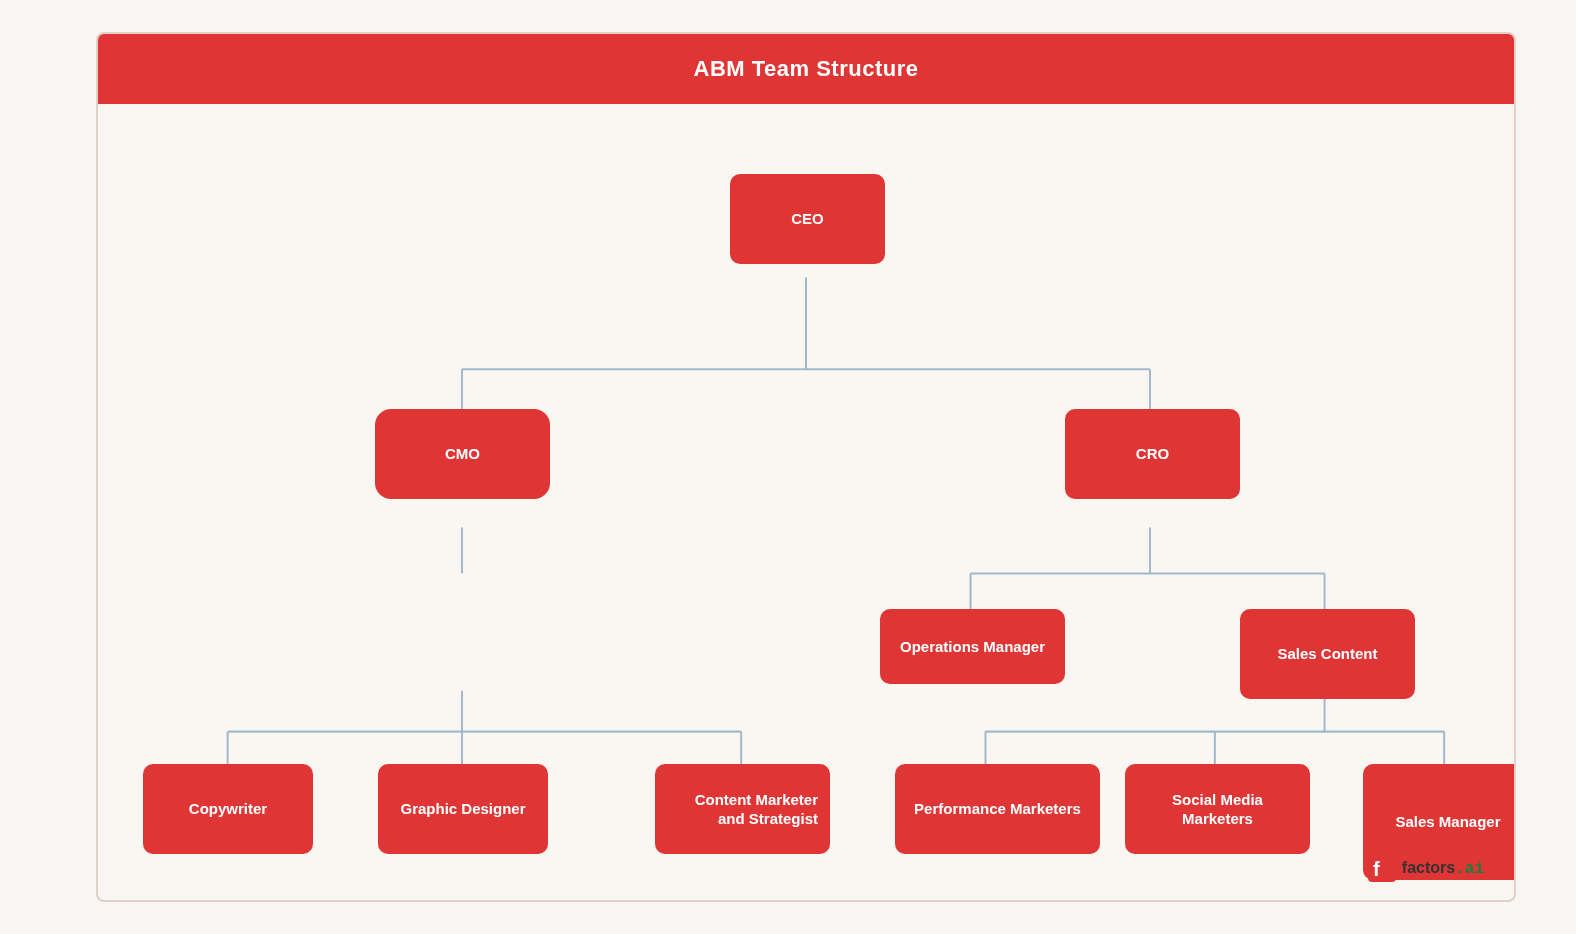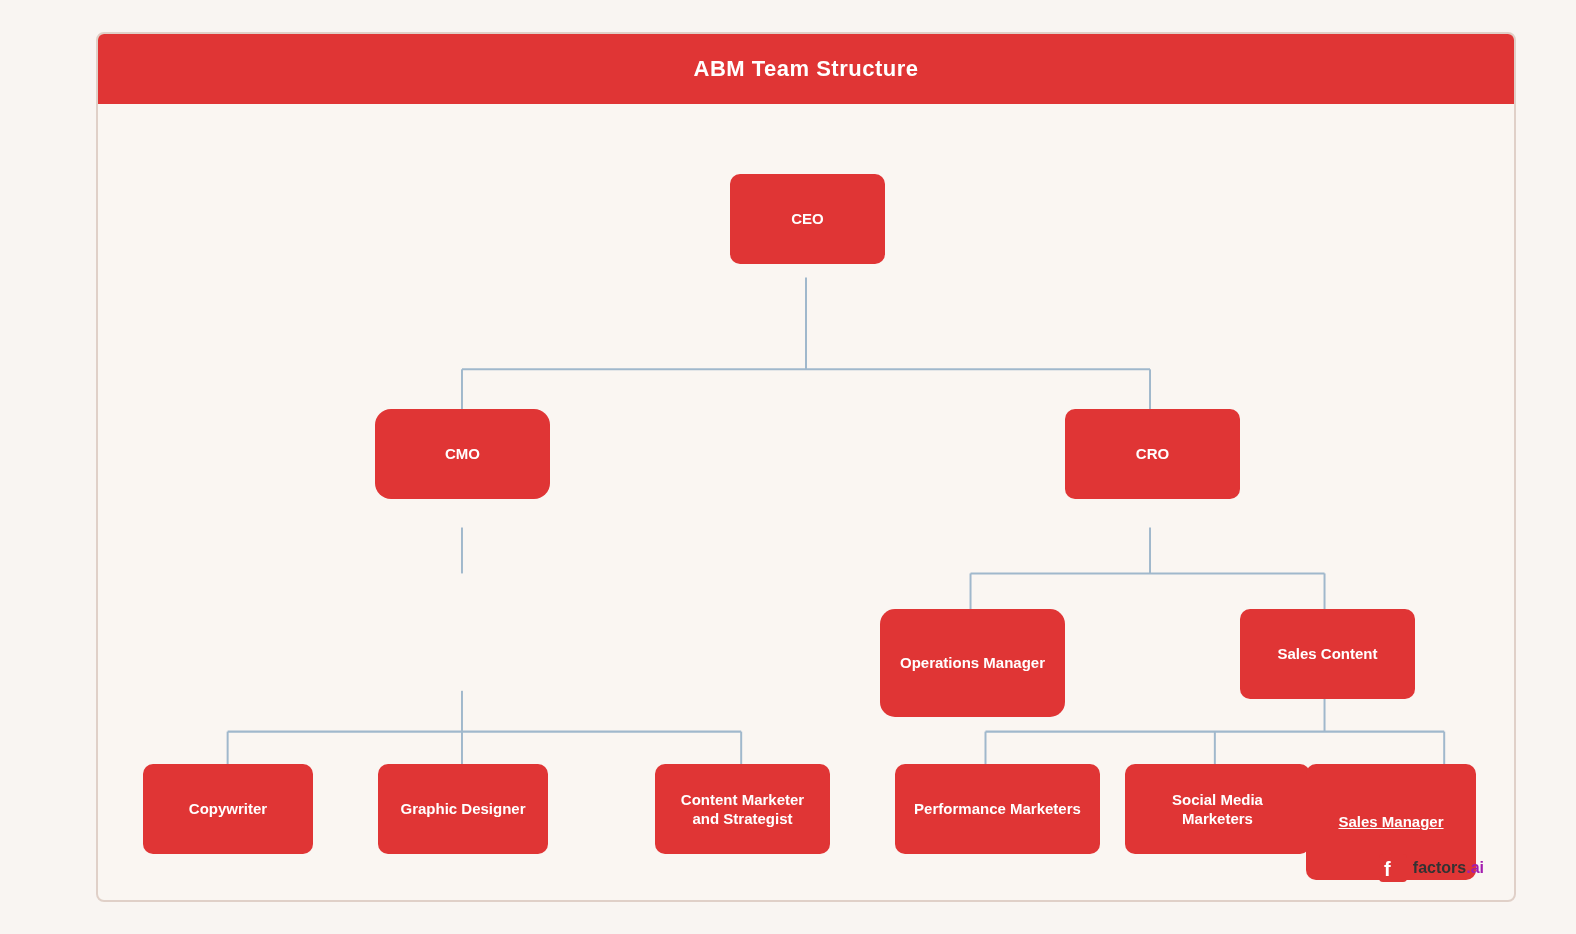--- a/index.html
+++ b/index.html
@@ -93,21 +93,22 @@
     .logo-f {
       width: 28px;
       height: 28px;
     }
     .logo-text {
       font-size: 16px;
       font-weight: 600;
       color: #333;
     }
     .logo-dot {
-      color: #a21caf;
+      color: #15803d;
+      font-family: Liberation Mono, monospace;
     }
   </style>
 </head>
 <body>
 
 <div class="outer-container">
   <div class="header">
     <span class="header-title">ABM Team Structure</span>
   </div>
 
@@ -165,49 +166,49 @@
 
     <div class="node" style="width:175px;height:90px;left:277px;top:305px;border-radius:16px;">
       <span>CMO</span>
     </div>
 
     <div class="node" style="width:175px;height:90px;left:967px;top:305px;">
       <span>CRO</span>
     </div>
 
 
-    <div class="node" style="width:185px;height:108px;left:782px;top:505px;border-radius:15px;">
+    <div class="node" style="width:185px;height:75px;left:782px;top:505px;">
       <span>Operations Manager</span>
     </div>
 
     <div class="node" style="width:175px;height:90px;left:1142px;top:505px;">
       <span>Sales Content</span>
     </div>
 
     <div class="node" style="width:170px;height:90px;left:45px;top:660px;">
       <span>Copywriter</span>
     </div>
 
     <div class="node" style="width:170px;height:90px;left:280px;top:660px;">
       <span>Graphic Designer</span>
     </div>
 
-    <div class="node" style="width:175px;height:90px;left:557px;top:660px;">
+    <div class="node" style="width:175px;height:90px;left:557px;top:660px;text-align:right;">
       <span>Content Marketer and Strategist</span>
     </div>
 
     <div class="node" style="width:205px;height:90px;left:797px;top:660px;">
       <span>Performance Marketers</span>
     </div>
 
     <div class="node" style="width:185px;height:90px;left:1027px;top:660px;">
       <span>Social Media Marketers</span>
     </div>
 
-    <div class="node" style="width:170px;height:116px;left:1208px;top:660px;text-decoration:underline;">
+    <div class="node" style="width:170px;height:116px;left:1265px;top:660px;">
       <span>Sales Manager</span>
     </div>
 
     <div class="logo-area">
       <svg class="logo-f" viewBox="0 0 28 28">
         <rect width="28" height="28" rx="4" fill="#e03535"></rect>
         <text x="5" y="22" font-size="20" font-weight="900" fill="white" font-family="Arial">f</text>
       </svg>
       <span class="logo-text">
         factors<span class="logo-dot">.ai</span>

